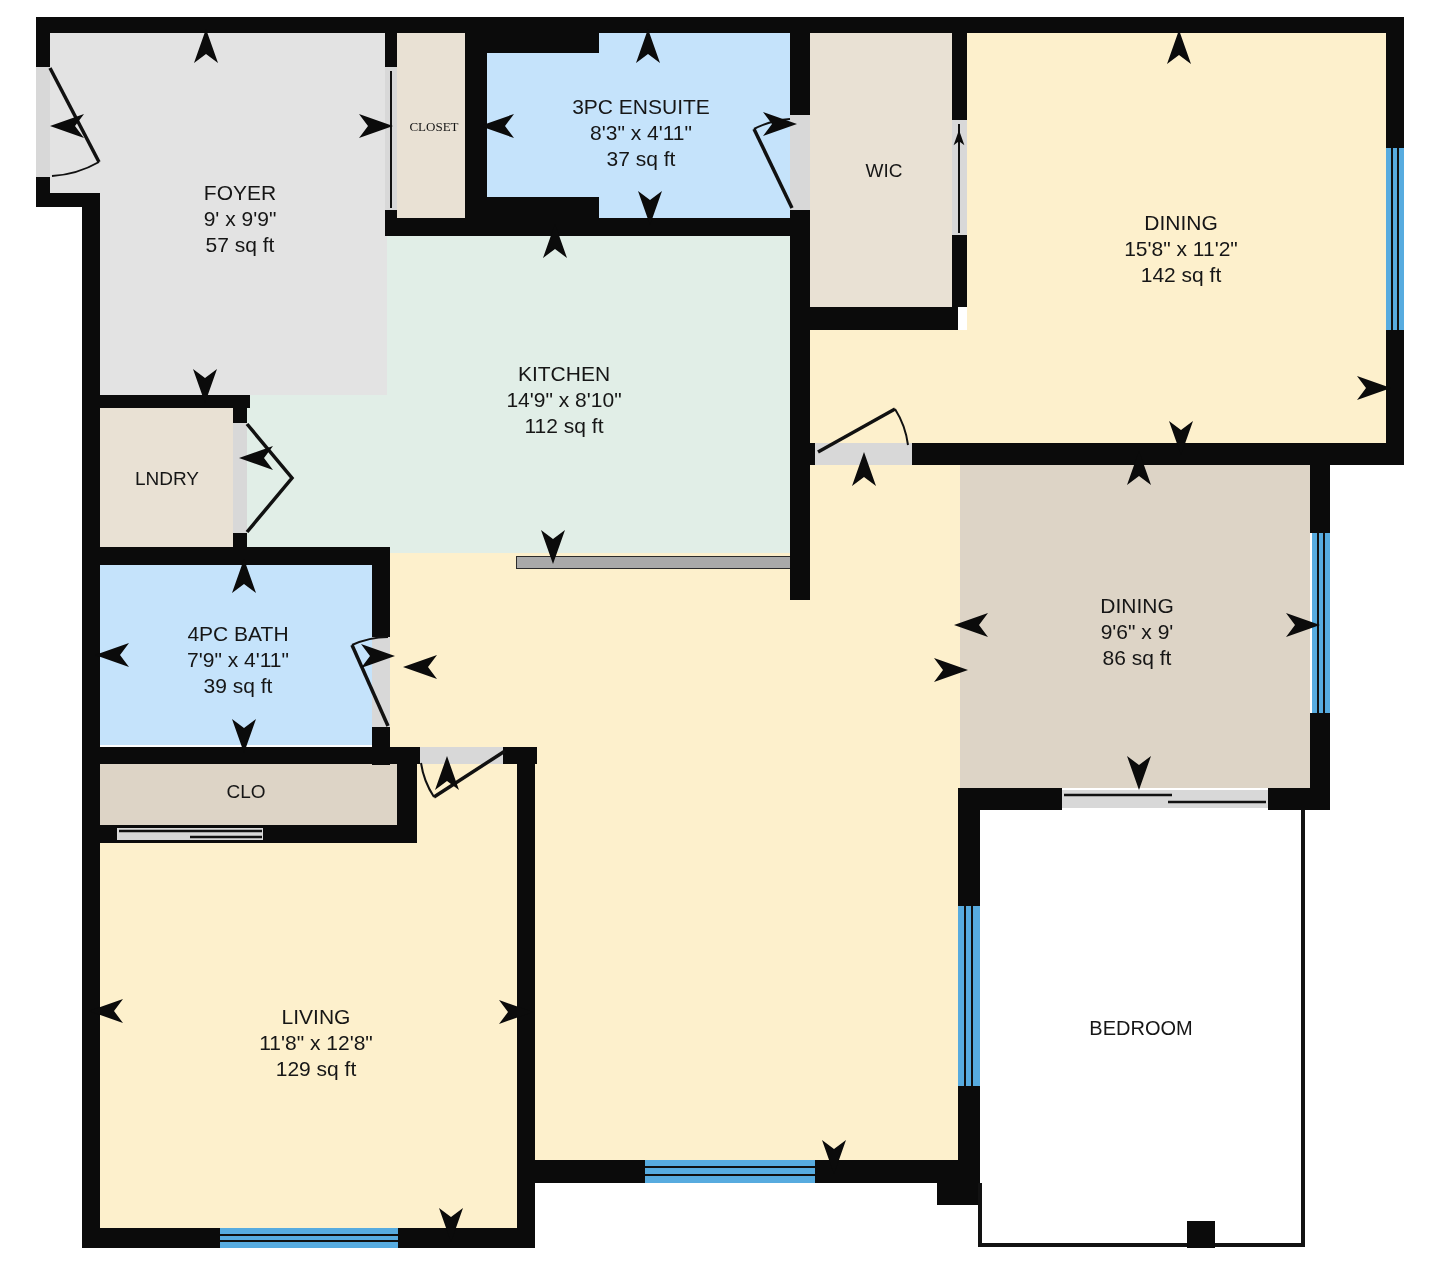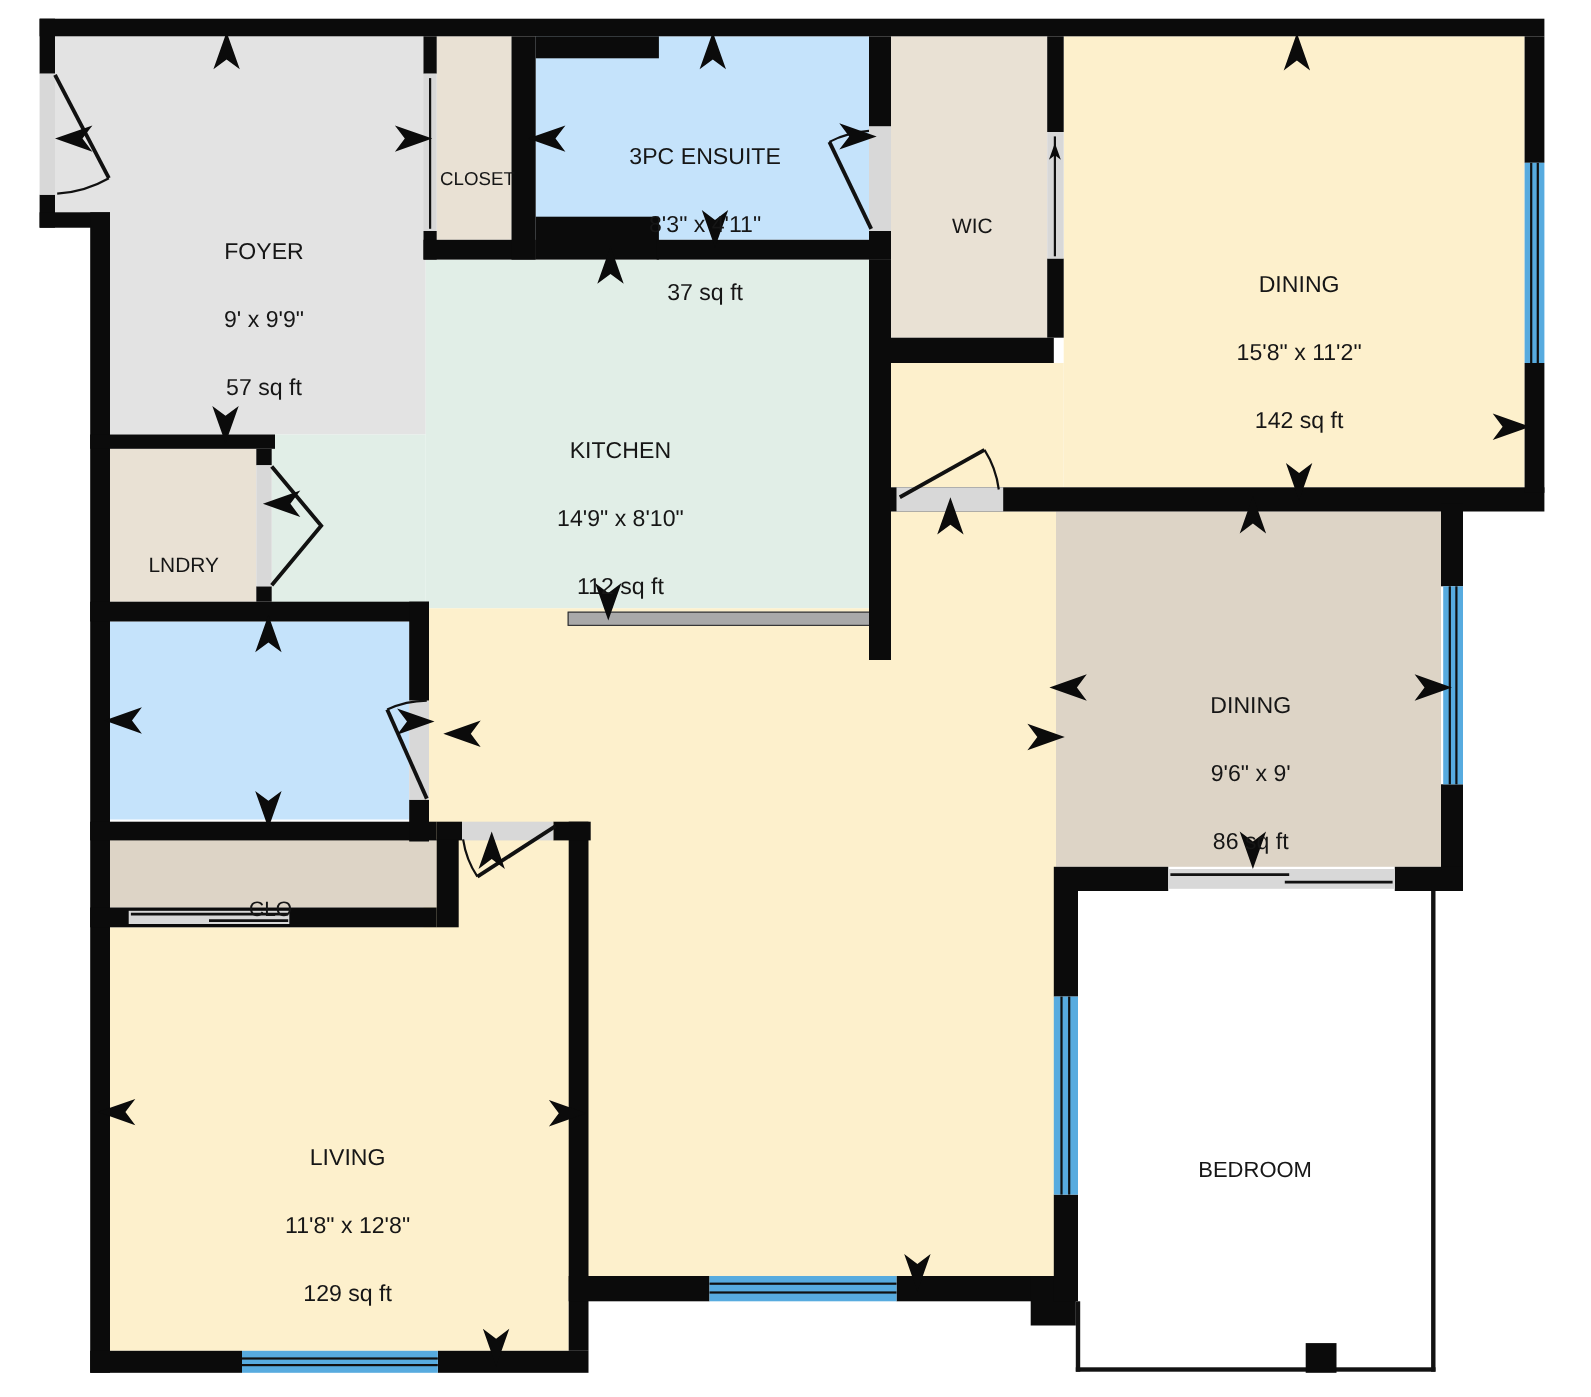--- a/index.html
+++ b/index.html
@@ -15,22 +15,22 @@
   .win-v::before{left:28%;}.win-v::after{left:60%;}
   .win-h::before,.win-h::after{content:"";position:absolute;left:0;right:0;height:2px;background:#101010;}
   .win-h::before{top:28%;}.win-h::after{top:60%;}
   .c-gray{background:#e3e3e3;}
   .c-beige{background:#e9e1d4;}
   .c-tan{background:#ddd4c6;}
   .c-blue{background:#c5e3fb;}
   .c-green{background:#e1eee7;}
   .c-cream{background:#fdf0cc;}
   .lbl{transform:translateX(-50%);text-align:center;color:#161616;font-size:21px;line-height:26px;white-space:nowrap;}
-  .lbl span{display:block;margin-top:36px;}
-  .lbl.small{font-size:17px;line-height:18px;}
+  .lbl span{display:block;}
+  .lbl.small{font-size:13px;line-height:18px;font-family:Liberation Serif, serif;}
   .lbl.mid{font-size:19px;line-height:22px;}
   .lbl.b20{font-size:20px;line-height:24px;}
   svg.ovl{position:absolute;left:0;top:0;pointer-events:none;}
   #logo{position:absolute;left:36px;top:1128px;width:90px;height:140px;}
   #logo .sq{position:absolute;left:19px;top:6px;width:42px;height:100px;background:#c6c6c6;}
   #logo .ci{position:absolute;left:8px;top:14px;width:40px;height:40px;background:#0b0b0b;border-radius:50%;}
   #logo .wg{position:absolute;left:8px;top:60px;width:42px;height:46px;background:#0b0b0b;clip-path:polygon(0 0,100% 55%,65% 100%,0 100%);}
   #logo .tx{position:absolute;left:12px;top:106px;font-size:22px;color:#101010;letter-spacing:1px;}
 </style>
 </head>
@@ -210,20 +210,25 @@
     <span>112 sq ft</span>
   </div>
   <div class="lbl mid" style="left:167px;top:468px">
     <span>LNDRY</span>
   </div>
   <div class="lbl" style="left:1137px;top:593px">
     <span>DINING</span>
     <span>9'6" x 9'</span>
     <span>86 sq ft</span>
   </div>
+  <div class="lbl" style="left:238px;top:621px">
+    <span>4PC BATH</span>
+    <span>7'9" x 4'11"</span>
+    <span>39 sq ft</span>
+  </div>
   <div class="lbl mid" style="left:246px;top:781px">
     <span>CLO</span>
   </div>
   <div class="lbl" style="left:316px;top:1004px">
     <span>LIVING</span>
     <span>11'8" x 12'8"</span>
     <span>129 sq ft</span>
   </div>
   <div class="lbl b20" style="left:1141px;top:1016px">
     <span>BEDROOM</span>

